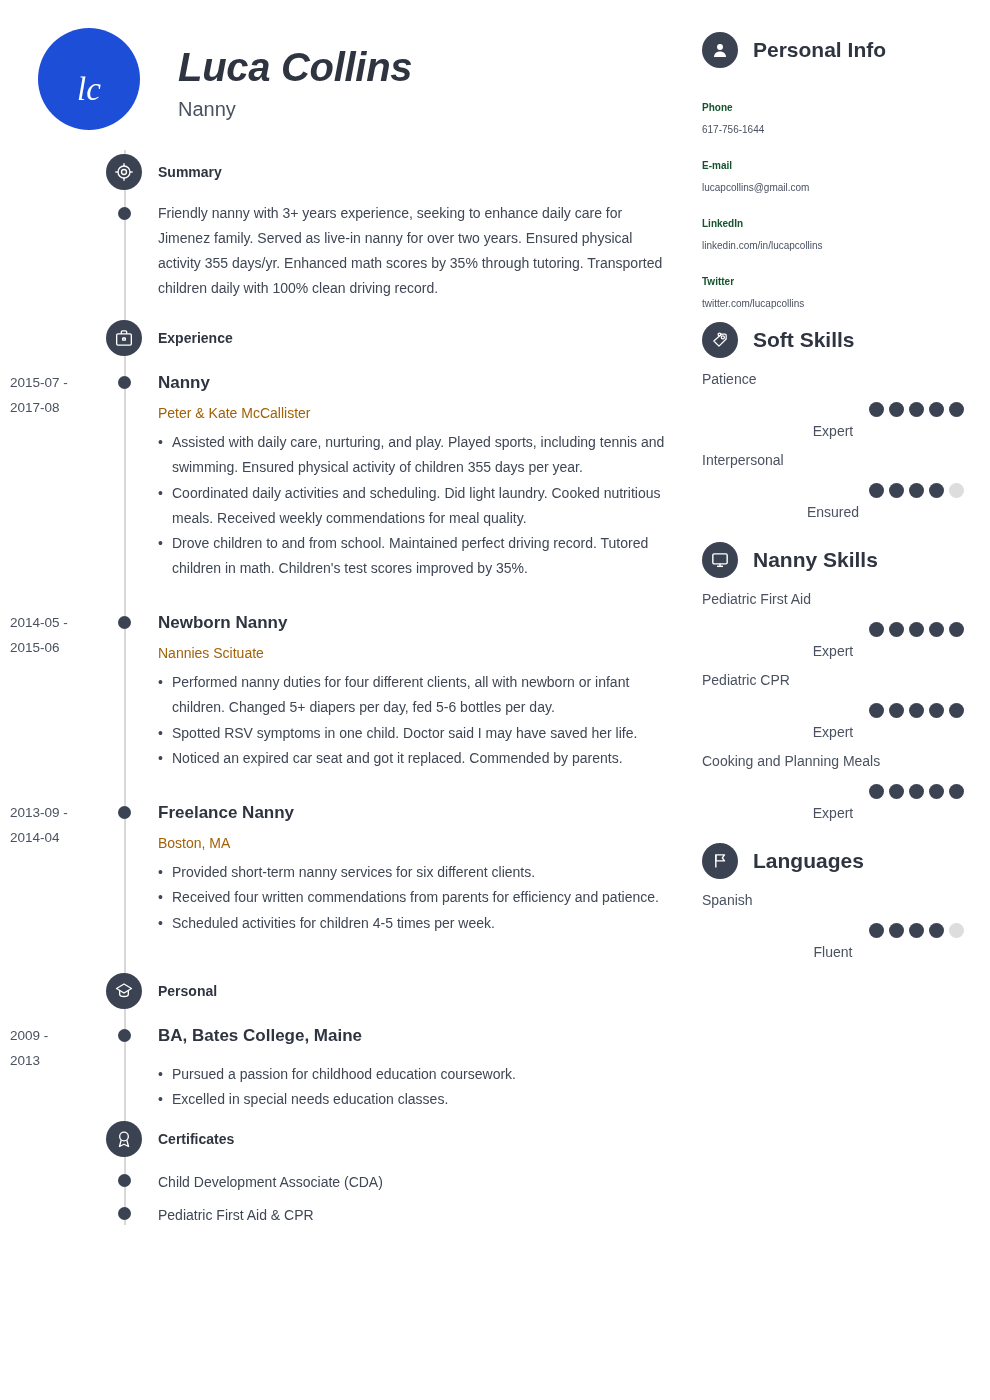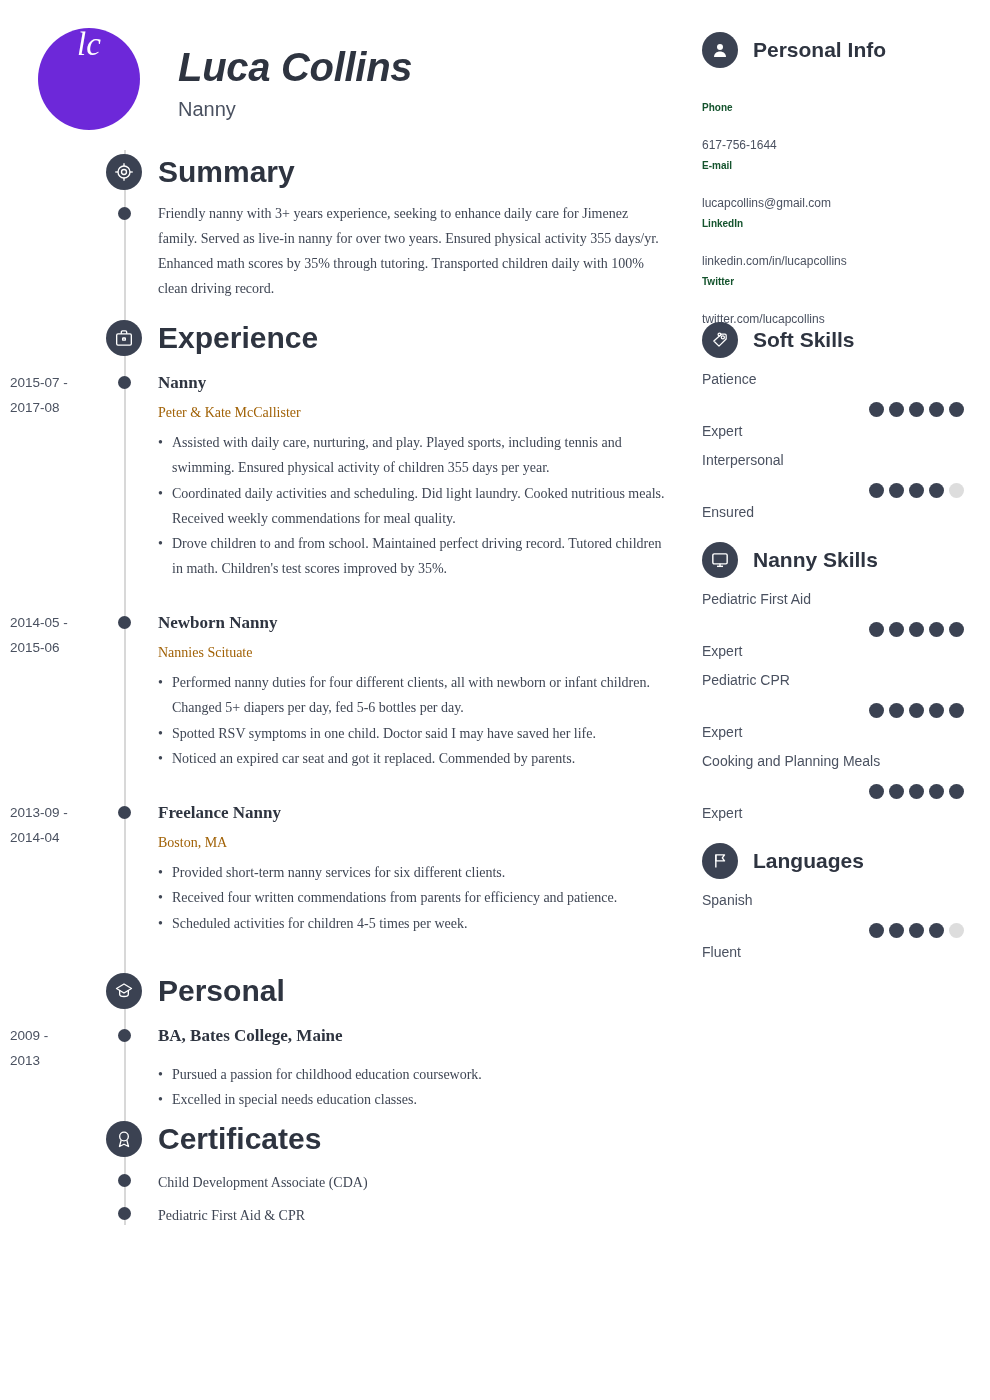--- a/index.html
+++ b/index.html
@@ -40,22 +40,23 @@
   
   .header {
     position: absolute;
     left: 38px; top: 28px;
     display: flex;
     align-items: flex-start;
   }
   .avatar {
     width: 102px; height: 102px;
     border-radius: 50%;
-    background: #6d28d9;
-    display: flex;
+    background: #1d4ed8;
+    display: flex;
+    align-items: flex-end;
     justify-content: center;
     flex: 0 0 auto;
   }
   .avatar-mono {
     font-family: "Liberation Serif", serif;
     font-style: italic;
     font-size: 33px;
     color: #ffffff;
     line-height: 1;
     padding-bottom: 24px;
@@ -90,21 +91,21 @@
     border-radius: 50%;
     background: #3b4252;
     display: flex;
     align-items: center;
     justify-content: center;
     flex: 0 0 auto;
   }
   .sec-icon svg { display: block; }
   .sec-title {
     margin-left: 16px;
-    font-size: 30px;
+    font-size: 14px;
     font-weight: bold;
     color: #2e3440;
     white-space: nowrap;
   }
 
   
   .rail-dot {
     position: absolute;
     left: 118px;
     width: 13px; height: 13px;
@@ -122,21 +123,20 @@
     font-size: 13.5px;
     color: #4a5160;
     line-height: 1.85;
   }
 
   
   .entry {
     position: absolute;
     left: 158px;
     width: 512px;
-    font-family: Liberation Serif, serif;
   }
   .entry-title {
     font-size: 17px;
     font-weight: bold;
     color: #2e3440;
     line-height: 1.25;
   }
   .entry-sub {
     font-size: 14px;
     color: #a16207;
@@ -187,44 +187,44 @@
   .side-head .sec-title { font-size: 21px; margin-left: 15px; }
   .side-block { position: absolute; left: 2px; width: 262px; }
   .info-label {
     font-size: 10px;
     font-weight: bold;
     color: #14532d;
     line-height: 1.4;
     margin-top: 20px;
   }
   .info-value {
-    font-size: 12px;
+    font-size: 10px;
     color: #4a5160;
     line-height: 1.4;
-    margin-top: 22px;
+    margin-top: 8px;
   }
   .skill-name {
     font-size: 14px;
     color: #4a5160;
     line-height: 1.4;
   }
   .dots {
     display: flex;
     justify-content: flex-end;
     gap: 5px;
     margin-top: 12px;
   }
   .dot {
     width: 15px; height: 15px;
     border-radius: 50%;
     background: #3b4252;
   }
   .dot.off { background: #dddddd; }
   .level {
-    text-align: left;
+    text-align: center;
     font-size: 14px;
     color: #4a5160;
     margin-top: 5px;
     line-height: 1.3;
   }
 </style>
 </head>
 <body>
 
 <div class="page">

